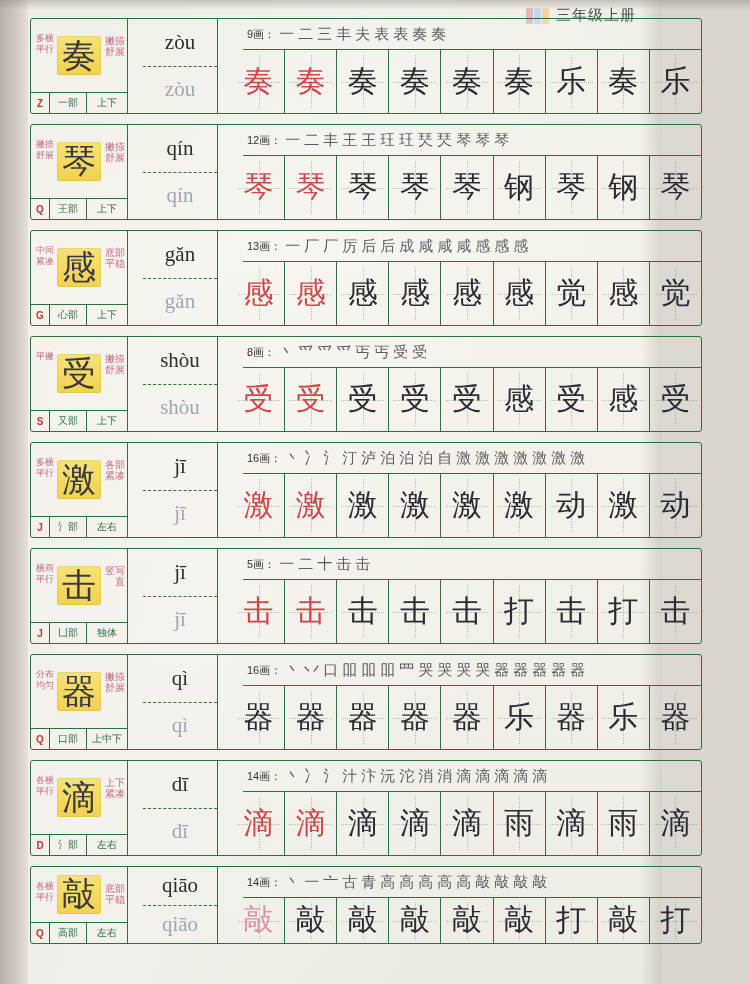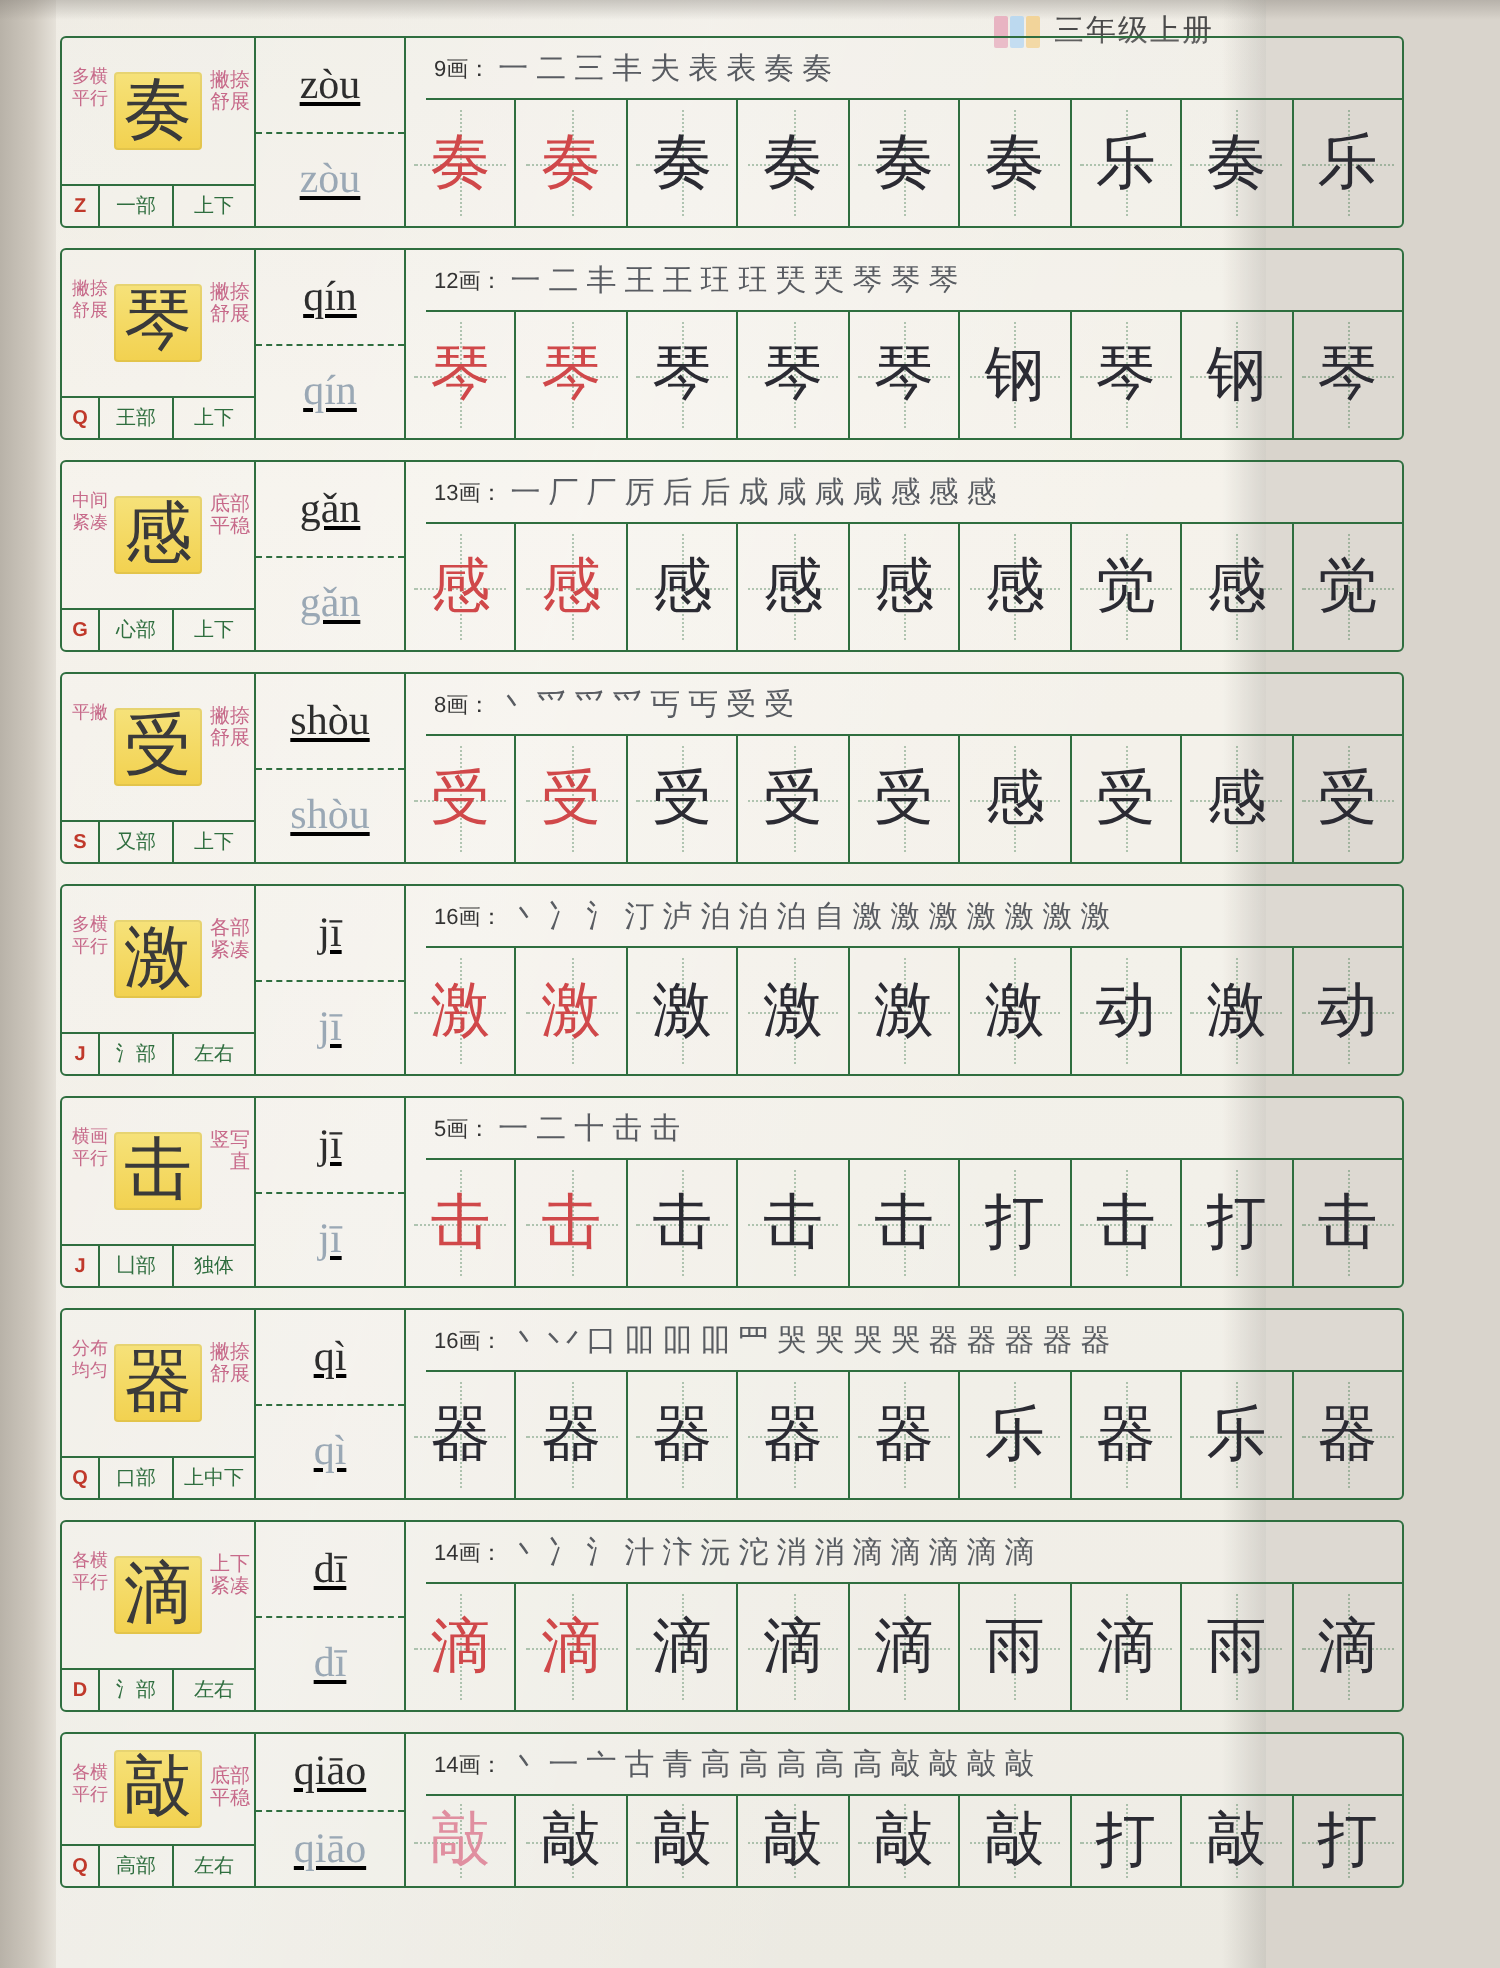--- a/index.html
+++ b/index.html
@@ -7,20 +7,21 @@
     width:750px;height:984px;overflow:hidden;
     background:#d9d4cc;
     font-family:"Liberation Sans", sans-serif;
   }
   
   #page{
     position:relative;width:633px;height:984px;
     background:
       linear-gradient(105deg, rgba(255,255,255,0.0) 0%, rgba(255,255,255,0.25) 40%, rgba(255,255,255,0.0) 75%),
       linear-gradient(180deg,#efece4 0%, #f4f1e9 25%, #f1eee6 60%, #eceae2 100%);
+    padding-left: 29px;
   }
   
   .book-edge{
     position:absolute;left:0;top:0;width:28px;height:984px;
     background:linear-gradient(90deg,#b8b2a8 0%, #cfc9bf 60%, #e6e2da 100%);
   }
   .page-shadow-top{
     position:absolute;left:0;top:0;width:750px;height:10px;
     background:linear-gradient(180deg,rgba(120,115,108,.35),rgba(120,115,108,0));
   }
@@ -51,20 +52,21 @@
   }
   .row{
     position:relative;
     border:1.6px solid #2f6e3f;
     border-radius:3px;
     margin-bottom:10px;
     height:96px;
     display:flex;
     background:rgba(255,255,255,0.12);
     box-sizing:border-box;
+    gap:15px;
   }
 
   
   .col-info{
     width:96px;flex:0 0 96px;
     border-right:1.4px solid #2f6e3f;
     position:relative;
     display:flex;flex-direction:column;
   }
   .info-top{
@@ -97,21 +99,21 @@
   }
   .ib-cell:last-child{border-right:none;}
   .ib-letter{flex:0 0 18px;color:#c0392b;font-weight:bold;}
   .ib-radical{flex:0 0 36px;}
   .ib-struct{flex:1;}
 
   
   .col-pinyin{
     width:74px;flex:0 0 74px;
     border-right:1.4px solid #2f6e3f;
-    display:flex;flex-direction:column;text-decoration:underline;
+    display:flex;flex-direction:column;
   }
   .py{
     flex:1;display:flex;align-items:center;justify-content:center;
     font-family:"Liberation Serif", serif;
     font-size:21px;color:#2d2d2d;
     position:relative;
   }
   .py.top{border-bottom:1.2px dashed #2f6e3f;}
   .py.faint{color:#9aa8b5;}
 

